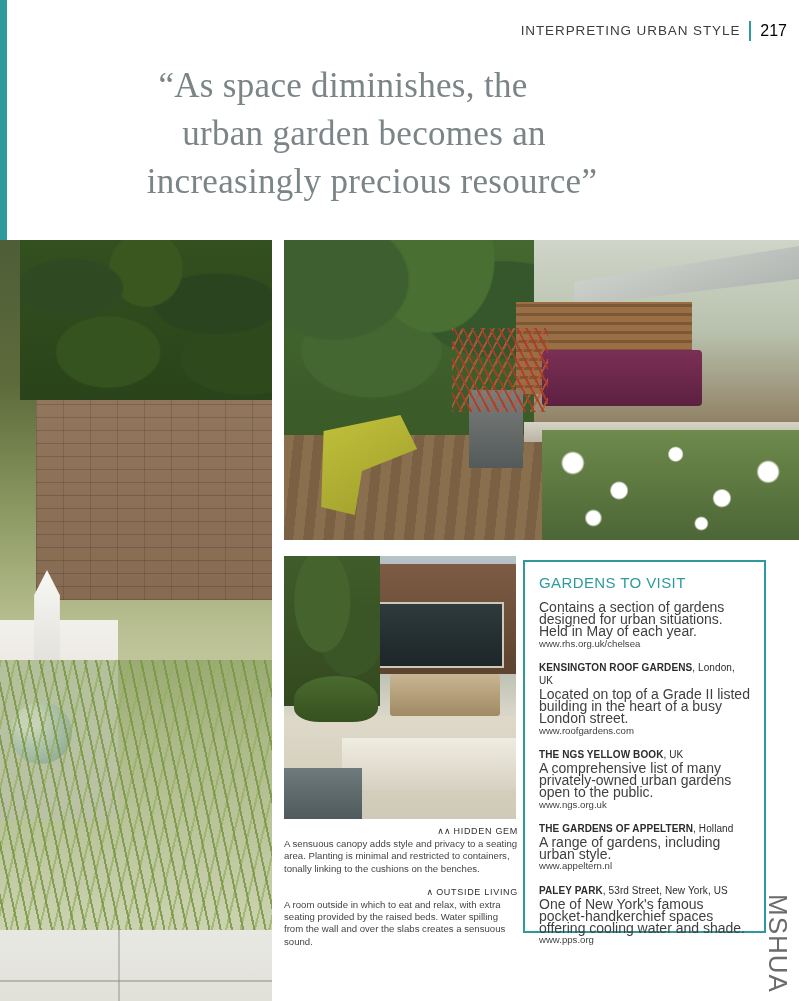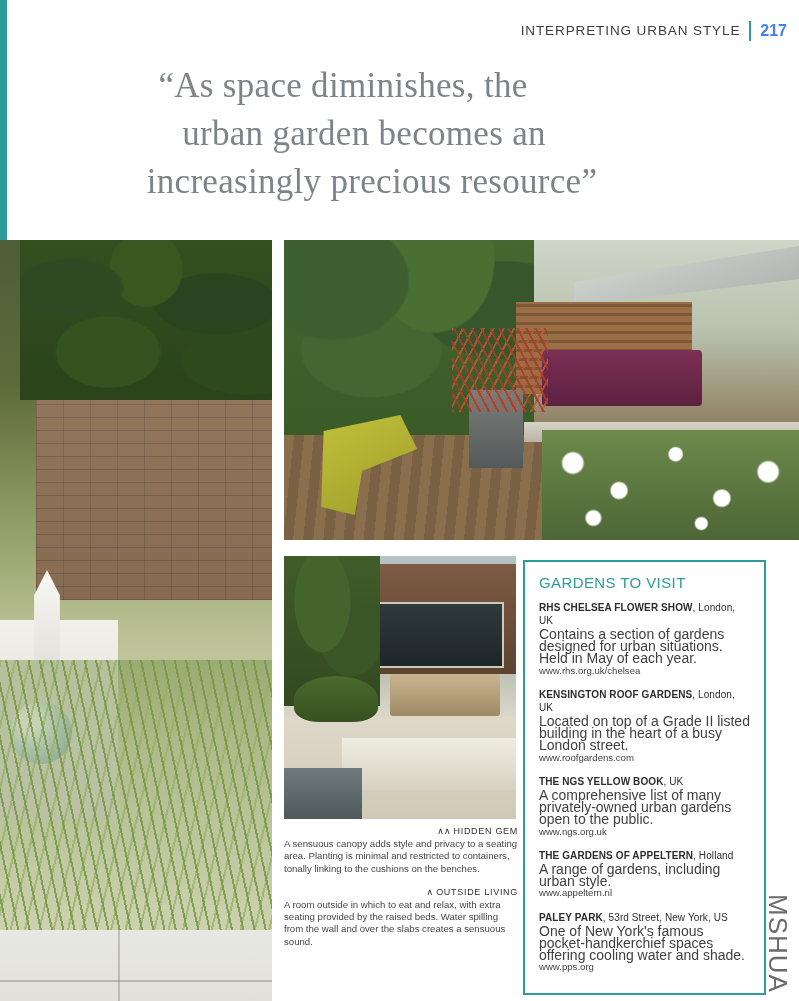--- a/index.html
+++ b/index.html
@@ -59,22 +59,22 @@
     line-height: 26px;
   }
   .head-rule {
     width: 2px;
     height: 20px;
     background: #2e9a9c;
     margin: 0 9px;
   }
   .folio {
     font-size: 16px;
-    font-weight: bold;
-    color: #3b82f6;
+    font-weight: normal;
+    color: #000000;
     line-height: 26px;
   }
 
   
   .pullquote {
     position: absolute;
     left: 7px;
     top: 62px;
     width: 700px;
     text-align: center;
@@ -288,21 +288,21 @@
     margin: 0 0 12px 0;
     color: #444;
   }
 
   
   .visit-box {
     position: absolute;
     left: 523px;
     top: 560px;
     width: 243px;
-    height: 435px;
+    height: 373px;
     border: 2px solid #2e9a9c;
     box-sizing: border-box;
     background: #ffffff;
     padding: 12px 14px 10px 14px;
   }
   .visit-title {
     font-size: 15px;
     letter-spacing: 0.4px;
     color: #2e9a9c;
     margin: 0 0 10px 0;
@@ -412,23 +412,20 @@
     <p class="cap-title">
       <span class="arrows">∧</span><span>OUTSIDE LIVING</span>
     </p>
     <p class="cap-body">A room outside in which to eat and relax, with extra seating provided by the raised beds. Water spilling from the wall and over the slabs creates a sensuous sound.</p>
   </div>
 
   <div class="visit-box">
     <h2 class="visit-title">GARDENS TO VISIT</h2>
 
     <div class="visit-entry">
-      <p class="ve-name">
-        <span>RHS CHELSEA FLOWER SHOW</span><span class="loc">, London, UK</span>
-      </p>
       <p class="ve-desc">Contains a section of gardens designed for urban situations. Held in May of each year.</p>
       <p class="ve-url">www.rhs.org.uk/chelsea</p>
     </div>
 
     <div class="visit-entry">
       <p class="ve-name">
         <span>KENSINGTON ROOF GARDENS</span><span class="loc">, London, UK</span>
       </p>
       <p class="ve-desc">Located on top of a Grade II listed building in the heart of a busy London street.</p>
       <p class="ve-url">www.roofgardens.com</p>

